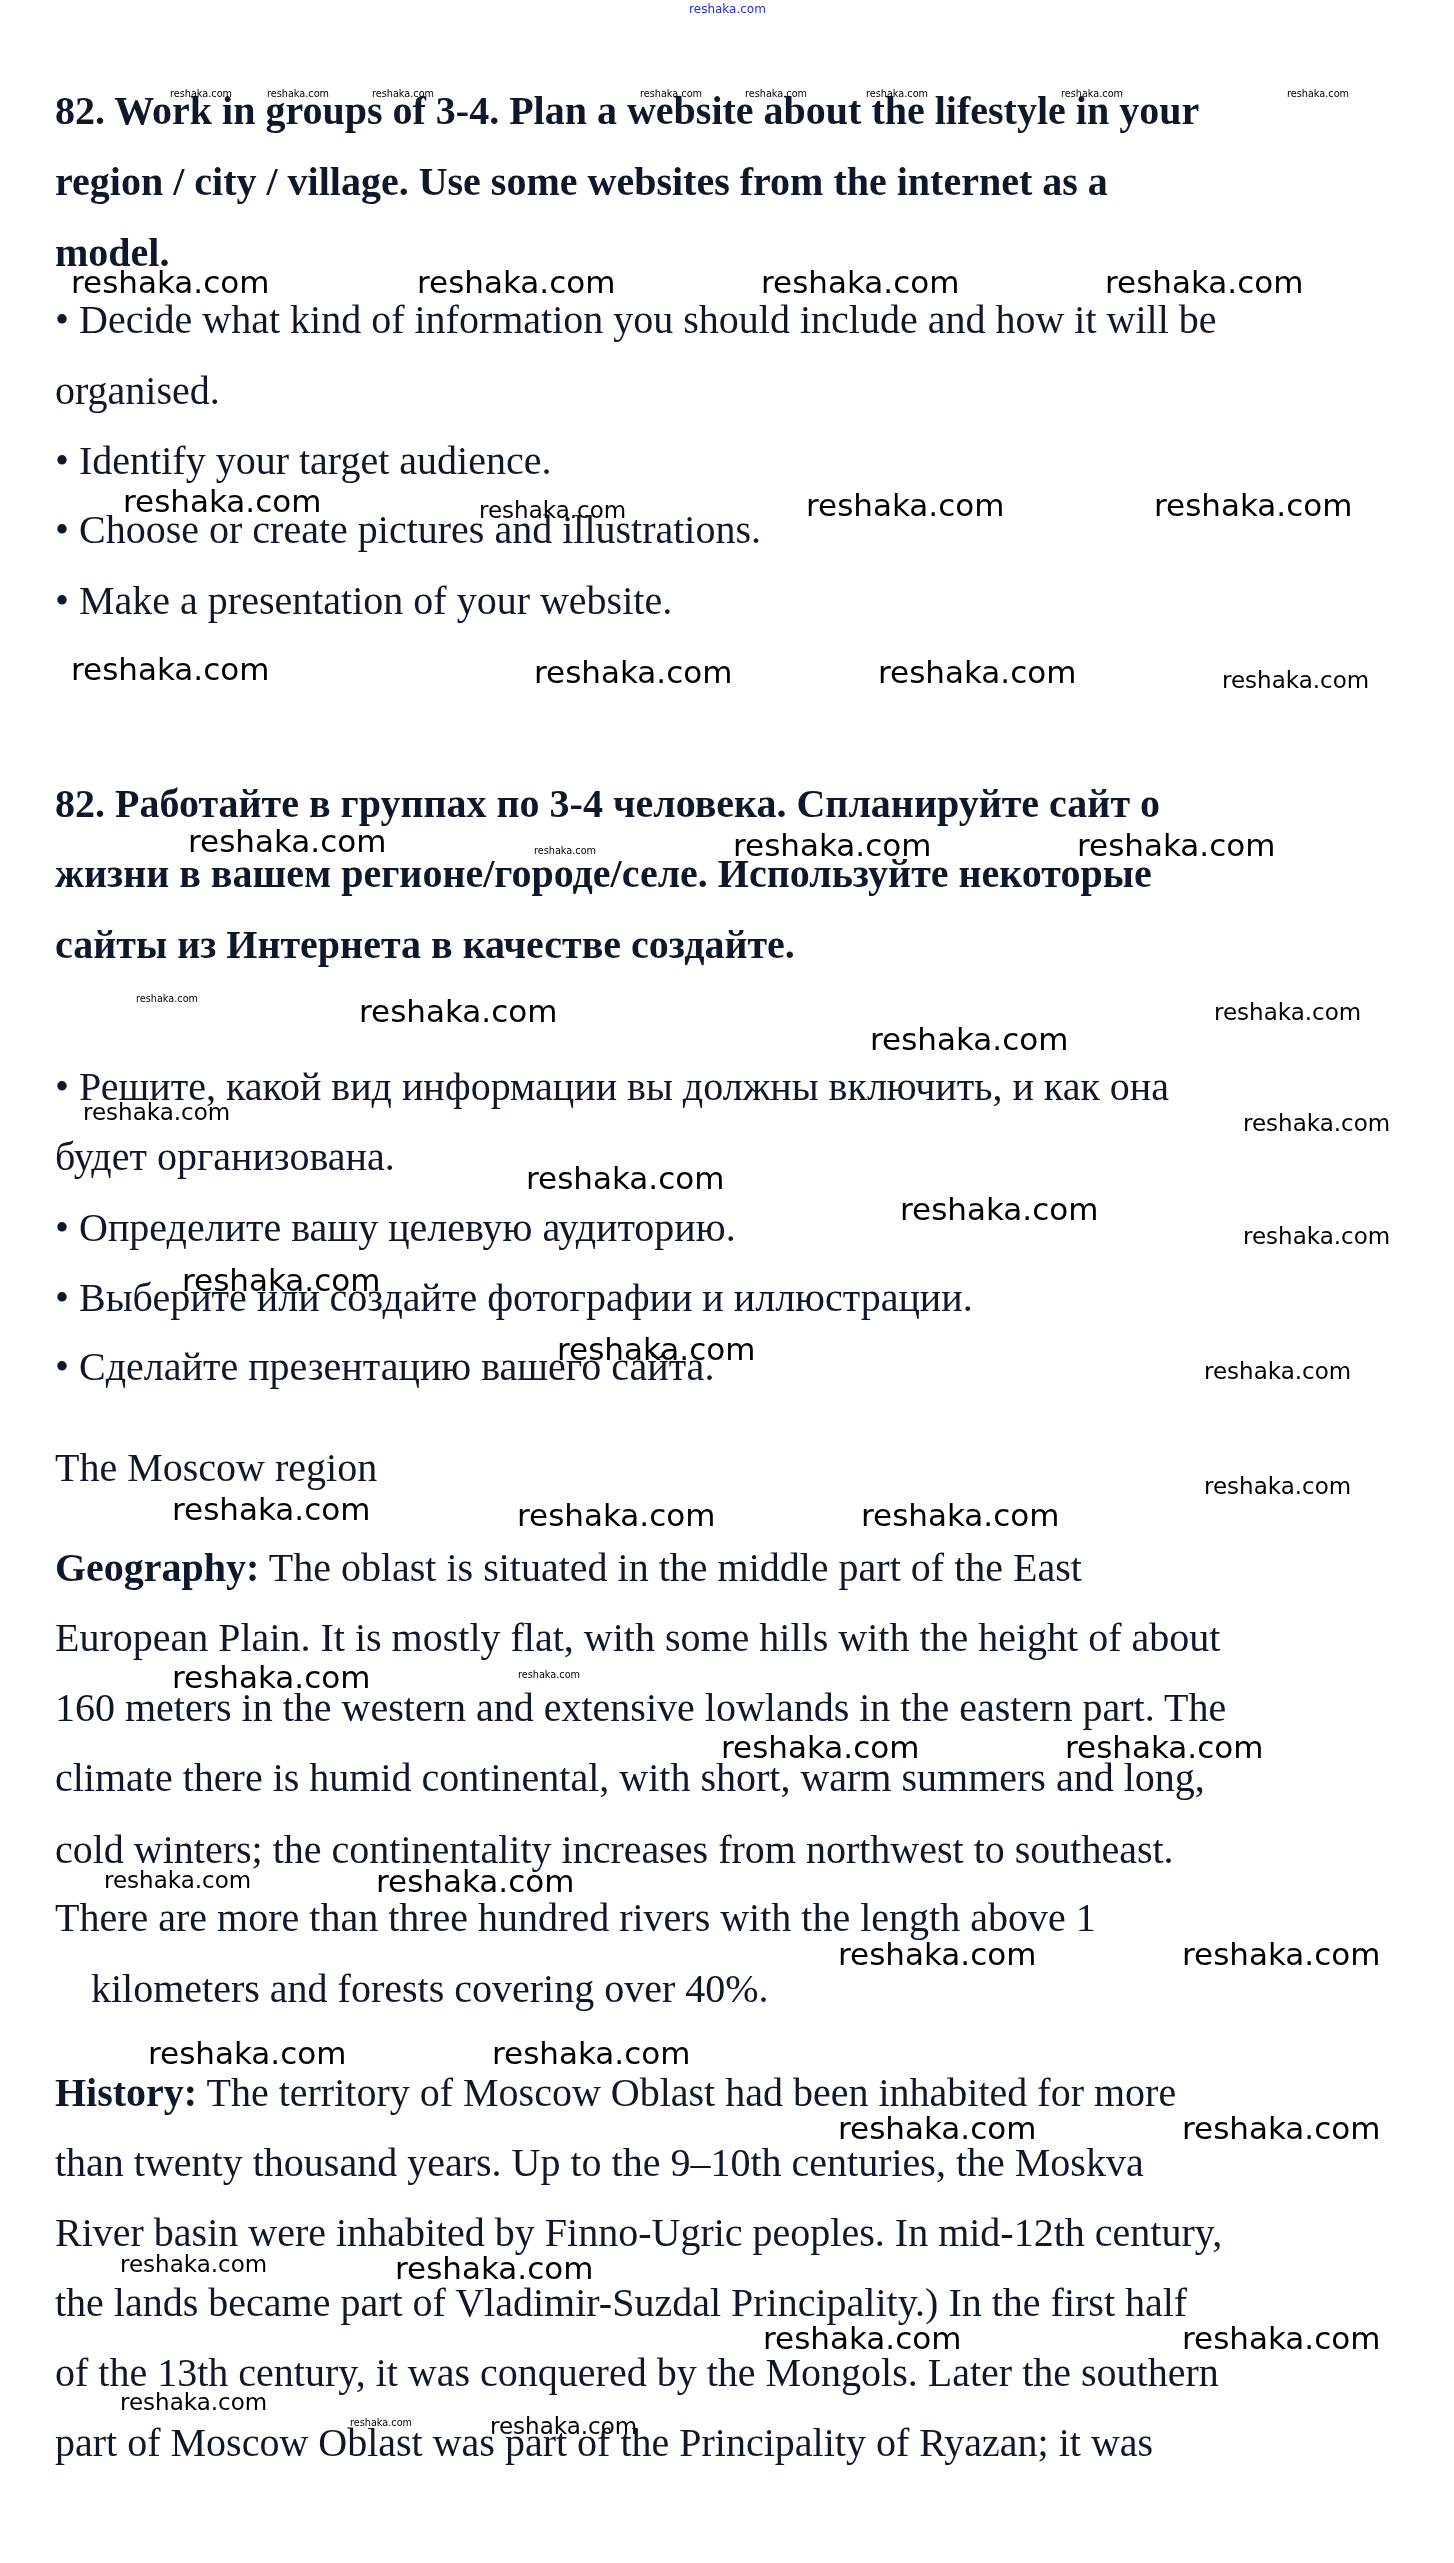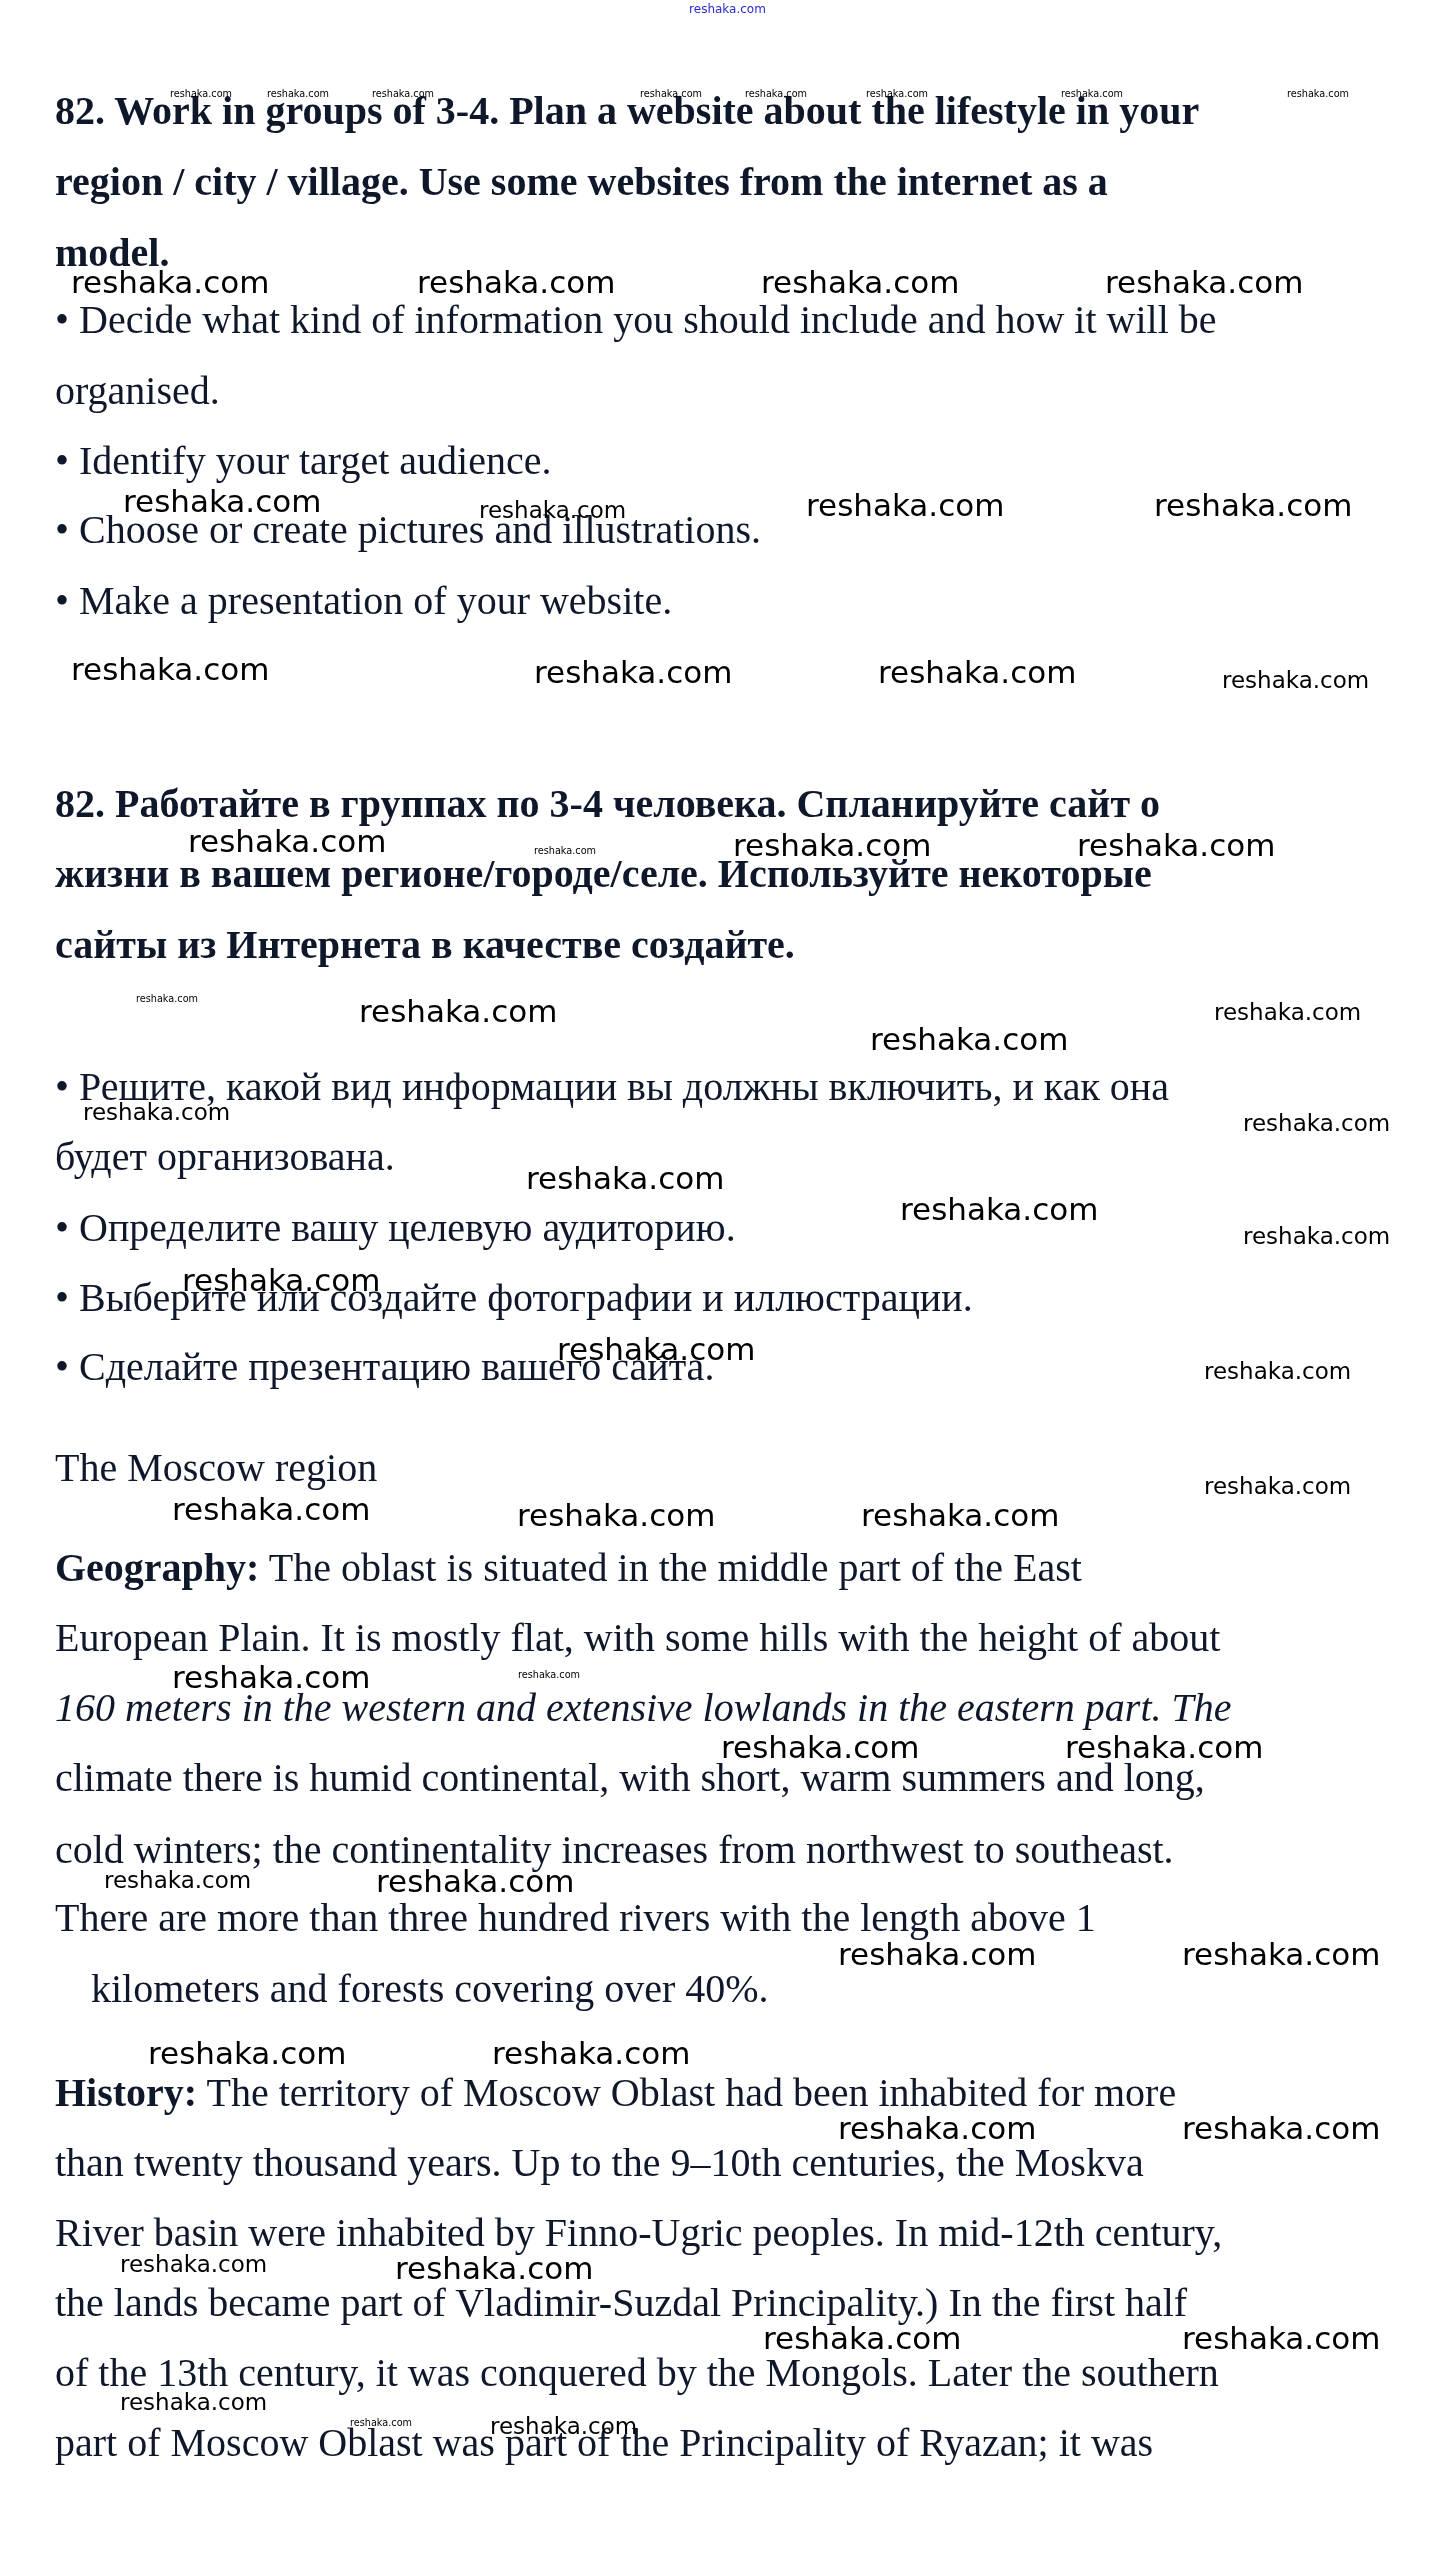--- a/index.html
+++ b/index.html
@@ -47,21 +47,21 @@
   <div class="line" style="top:1067px;">• Решите, какой вид информации вы должны включить, и как она</div>
   <div class="line" style="top:1137px;">будет организована.</div>
   <div class="line" style="top:1208px;">• Определите вашу целевую аудиторию.</div>
   <div class="line" style="top:1278px;">• Выберите или создайте фотографии и иллюстрации.</div>
   <div class="line" style="top:1347px;">• Сделайте презентацию вашего сайта.</div>
 
   <div class="line" style="top:1448px;">The Moscow region</div>
 
   <div class="line" style="top:1548px;"><span class="bold">Geography:</span><span> The oblast is situated in the middle part of the East</span></div>
   <div class="line" style="top:1618px;">European Plain. It is mostly flat, with some hills with the height of about</div>
-  <div class="line" style="top:1688px;font-style:italic;">160 meters in the western and extensive lowlands in the eastern part. The</div>
+  <div class="line" style="top:1688px;">160 meters in the western and extensive lowlands in the eastern part. The</div>
   <div class="line" style="top:1758px;">climate there is humid continental, with short, warm summers and long,</div>
   <div class="line" style="top:1830px;">cold winters; the continentality increases from northwest to southeast.</div>
   <div class="line" style="top:1898px;">There are more than three hundred rivers with the length above 1</div>
   <div class="line" style="top:1969px;margin-left:36px;">kilometers and forests covering over 40%.</div>
 
   <div class="line" style="top:2073px;"><span class="bold">History:</span><span> The territory of Moscow Oblast had been inhabited for more</span></div>
   <div class="line" style="top:2143px;">than twenty thousand years. Up to the 9–10th centuries, the Moskva</div>
   <div class="line" style="top:2213px;">River basin were inhabited by Finno-Ugric peoples. In mid-12th century,</div>
   <div class="line" style="top:2283px;">the lands became part of Vladimir-Suzdal Principality.) In the first half</div>
   <div class="line" style="top:2353px;">of the 13th century, it was conquered by the Mongols. Later the southern</div>

